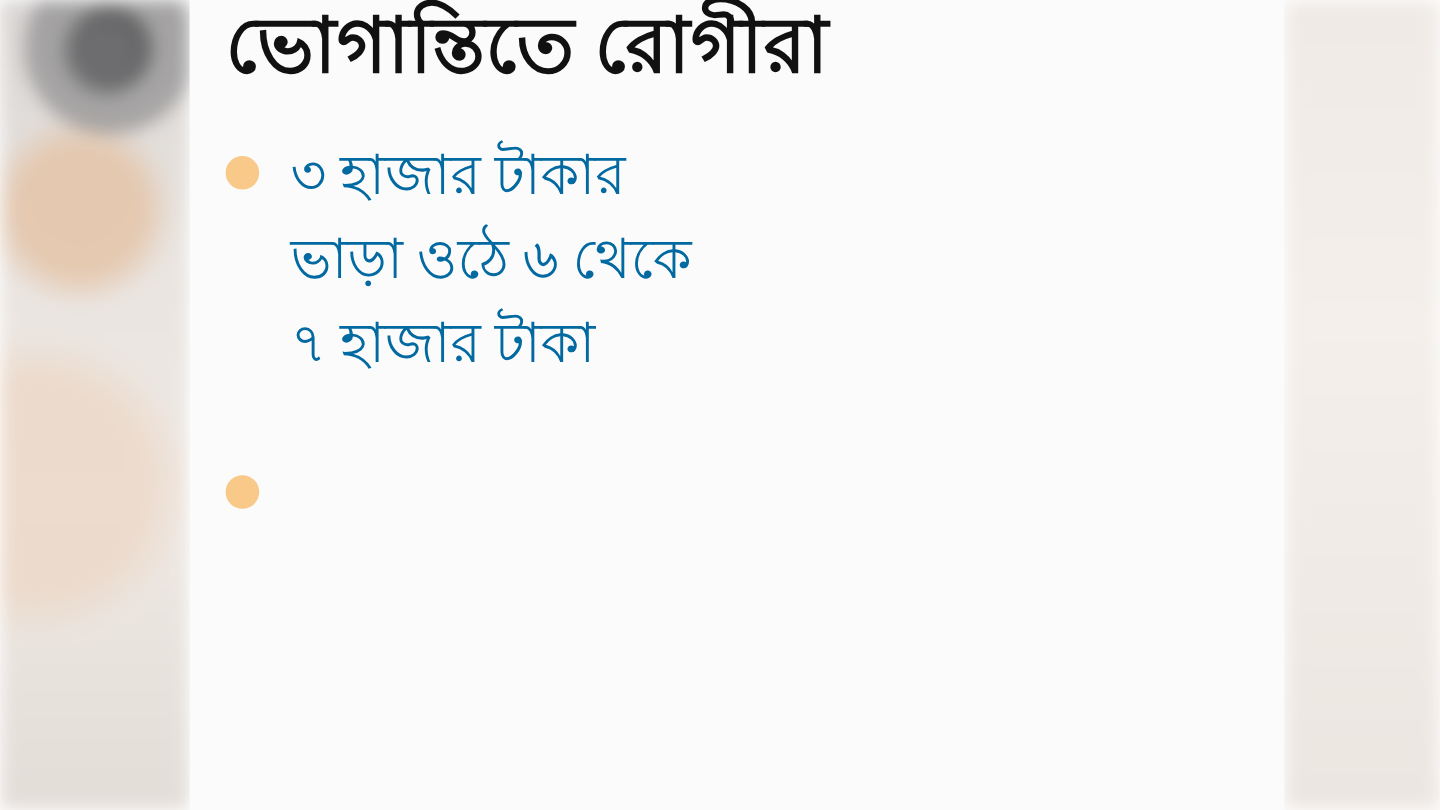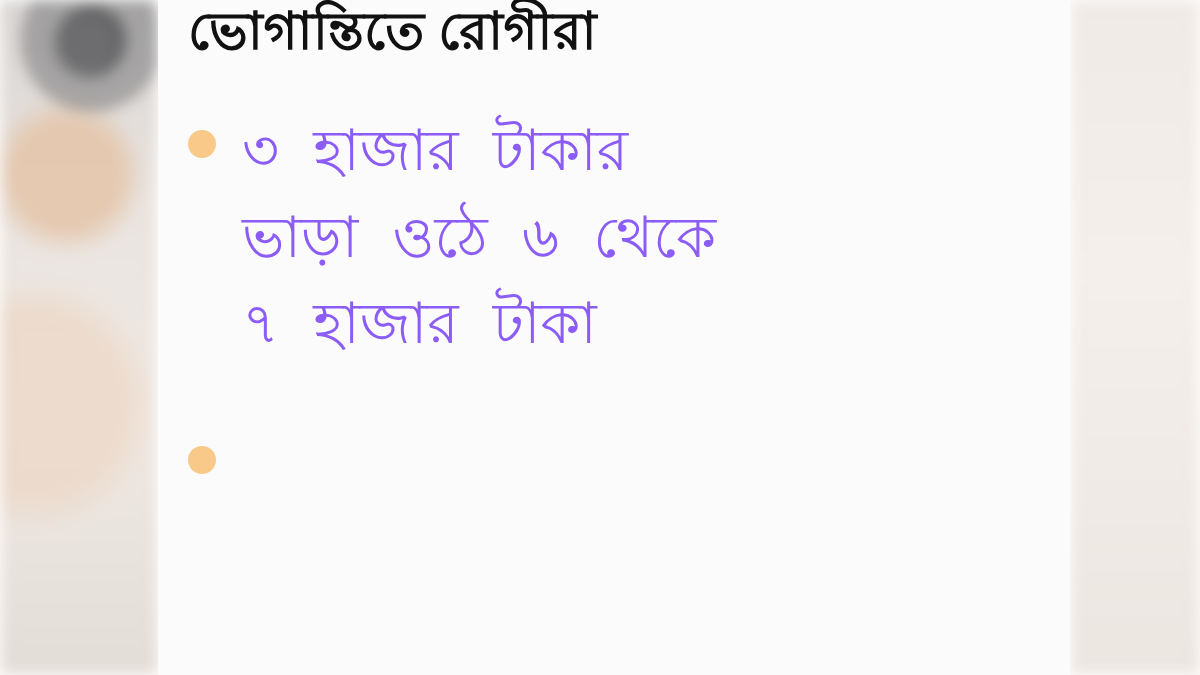--- a/index.html
+++ b/index.html
@@ -66,21 +66,21 @@
     height: 675px;
     background: #fbfbfb;
   }
 
   .headline {
     position: absolute;
     left: 30px;
     top: 2px;
     font-family: "Liberation Serif", serif;
     font-weight: bold;
-    font-size: 52px;
+    font-size: 64px;
     line-height: 1.15;
     color: #111111;
     letter-spacing: 0.5px;
     white-space: nowrap;
   }
 
   .bullets {
     position: absolute;
     left: 30px;
     top: 112px;
@@ -97,24 +97,24 @@
     flex: 0 0 auto;
     width: 28px;
     height: 28px;
     border-radius: 50%;
     background: #f9c98a;
     margin-top: 18px;
     margin-right: 26px;
   }
 
   .bullet-text {
-    font-family: Liberation Mono, monospace;
-    font-size: 57px;
+    font-family: Liberation Serif, serif;
+    font-size: 46px;
     line-height: 1.52;
-    color: #8b5cf6;
+    color: #0369a1;
     white-space: pre-line;
   }
 </style>
 </head>
 <body>
 
 <div class="stage">
 
   <div class="blur-left">
     <div class="blur-left-dot"></div>

